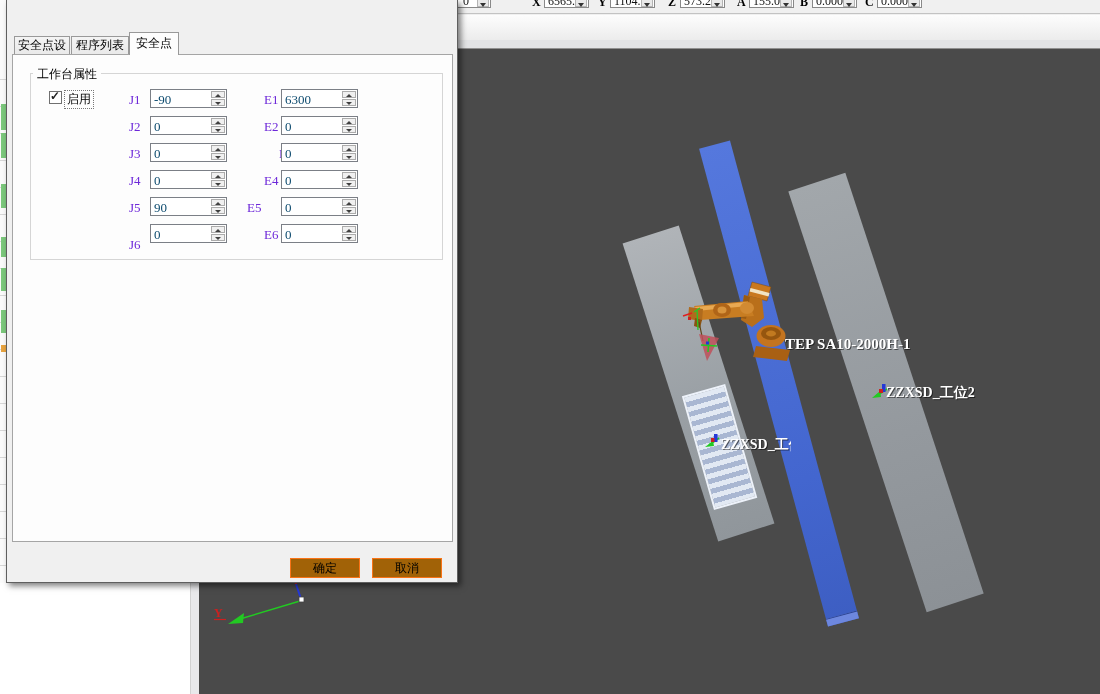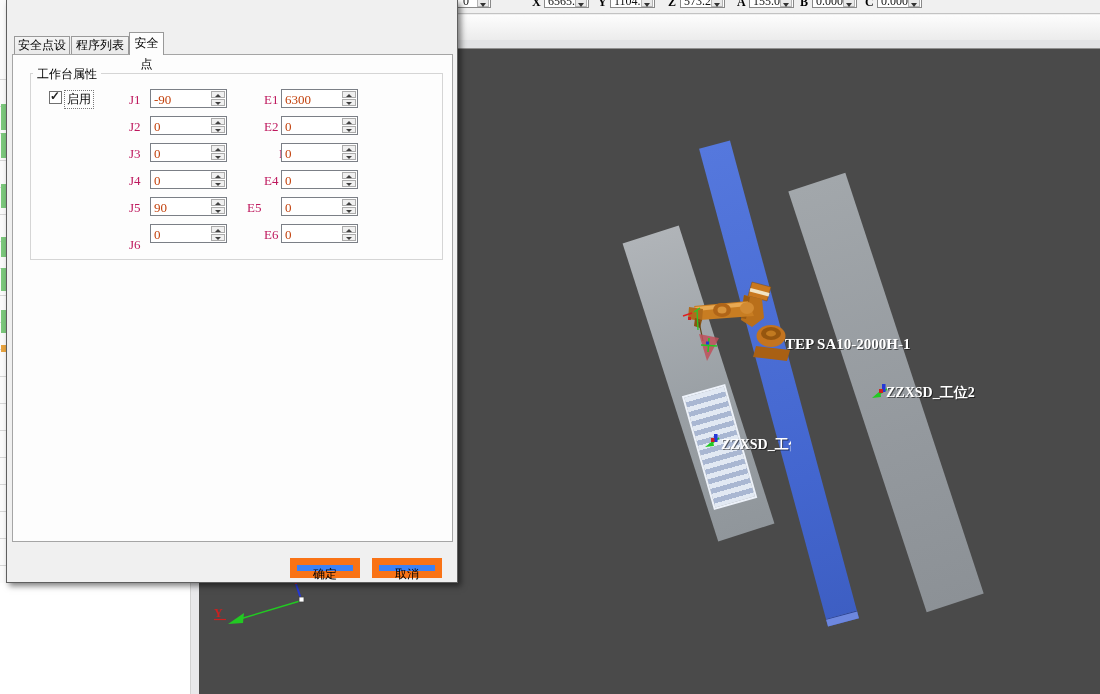--- a/index.html
+++ b/index.html
@@ -42,39 +42,39 @@
   #dlg-icon .i3{position:absolute;left:4px;top:6px;width:9px;height:8px;background:#3a66c8;border:1px solid #1f3c7d;}
   #dlg-title{position:absolute;left:27px;top:8px;font-size:12px;color:#000;}
   .winbtn{position:absolute;top:0;width:30px;height:30px;}
   #btn-min{left:329px;} #btn-max{left:374px;} #btn-close{left:419px;}
   #btn-min span{position:absolute;left:10px;top:15px;width:11px;height:1px;background:#1a1a1a;}
   #btn-max span{position:absolute;left:10px;top:9px;width:11px;height:11px;border:1px solid #1a1a1a;}
   .xline{position:absolute;left:9px;top:14px;width:13px;height:1px;background:#1a1a1a;}
   
   .tab{position:absolute;top:36px;height:19px;background:linear-gradient(#f4f4f4,#e9e9e9);border:1px solid #999;border-bottom:none;font-size:12px;text-align:center;line-height:17px;color:#000;z-index:2;}
   #tab1{left:7px;width:56px;} #tab2{left:64px;width:58px;}
-  #tab3{left:122px;width:35px;top:32px;height:23px;background:#fdfdfd;line-height:21px;z-index:4;}
+  #tab3{left:122px;width:50px;top:32px;height:23px;background:#fdfdfd;line-height:21px;z-index:4;}
   #tabpage{position:absolute;left:5px;top:54px;width:441px;height:488px;background:#fdfdfd;border:1px solid #a5a5a5;z-index:3;}
   
   #groupbox{position:absolute;left:17px;top:18px;width:413px;height:187px;border:1px solid #d5d5d5;}
   #groupbox-label{position:absolute;left:20px;top:11px;background:#fdfdfd;padding:0 4px;font-size:12px;color:#000;}
   
   #checkbox{position:absolute;left:36px;top:36px;width:13px;height:13px;background:#fff;border:1px solid #707070;}
   #checkbox span{position:absolute;left:0px;top:-3px;font-size:12px;font-weight:bold;color:#222;}
   #checkbox-label{position:absolute;left:51px;top:35px;font-size:12px;color:#000;border:1px dotted #777;padding:0 2px;}
   
-  .rowlabel{position:absolute;font:13px "Liberation Serif",serif;color:#be185d;}
+  .rowlabel{position:absolute;font:13px "Liberation Serif",serif;color:#6d28d9;}
   .spin{position:absolute;width:77px;height:19px;background:#fff;border:1px solid #7b7f86;}
-  .spin .v{position:absolute;left:3px;top:2px;font:13px "Liberation Serif",serif;color:#c2410c;}
+  .spin .v{position:absolute;left:3px;top:2px;font:13px "Liberation Serif",serif;color:#0c4a6e;}
   .spin .up,.spin .dn{position:absolute;right:1px;width:14px;height:7px;background:#f0f0f0;border:1px solid #ababab;}
   .spin .up{top:1px;} .spin .dn{top:9px;}
   .spin .up:after{content:"";position:absolute;left:3px;top:1.5px;border:3px solid transparent;border-bottom:3.5px solid #404040;border-top:none;}
   .spin .dn:after{content:"";position:absolute;left:3px;top:2px;border:3px solid transparent;border-top:3.5px solid #404040;border-bottom:none;}
   
-  .dlgbtn{position:absolute;top:558px;width:70px;height:20px;background:#3b82f6;border:7px solid #f97316;font-size:12px;text-align:center;line-height:18px;color:#000;}
+  .dlgbtn{position:absolute;top:558px;width:70px;height:20px;background:#a16207;border:1px solid #f97316;font-size:12px;text-align:center;line-height:18px;color:#000;}
   #btn-ok{left:283px;} #btn-cancel{left:365px;}
 </style>
 </head>
 <body>
 
 <div id="topbar">
   <div class="tb-box" style="left:446px">
     <span class="tb-val" style="left:16px">0</span>
     <span class="tb-arrow"></span>
   </div>

